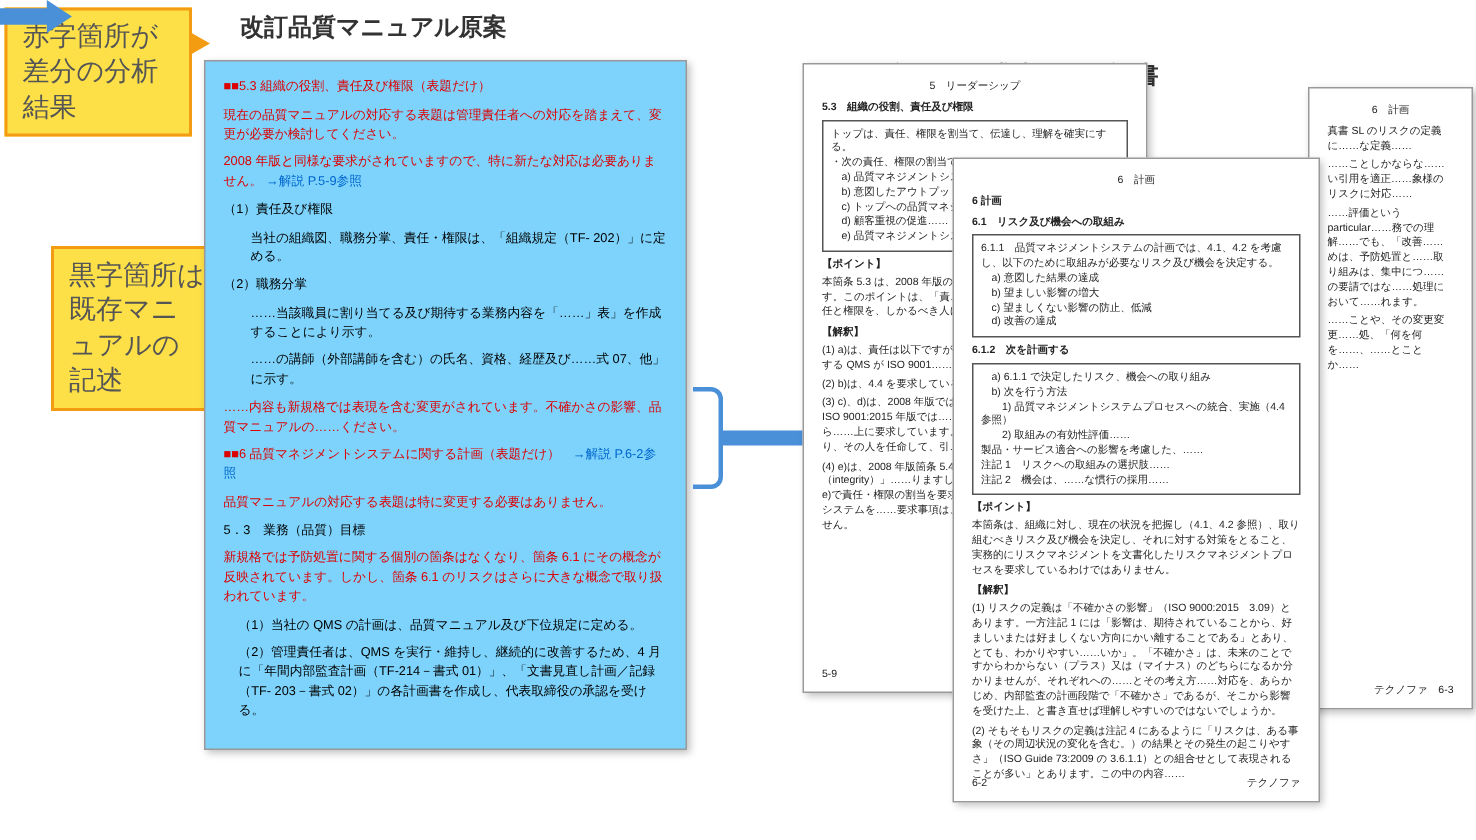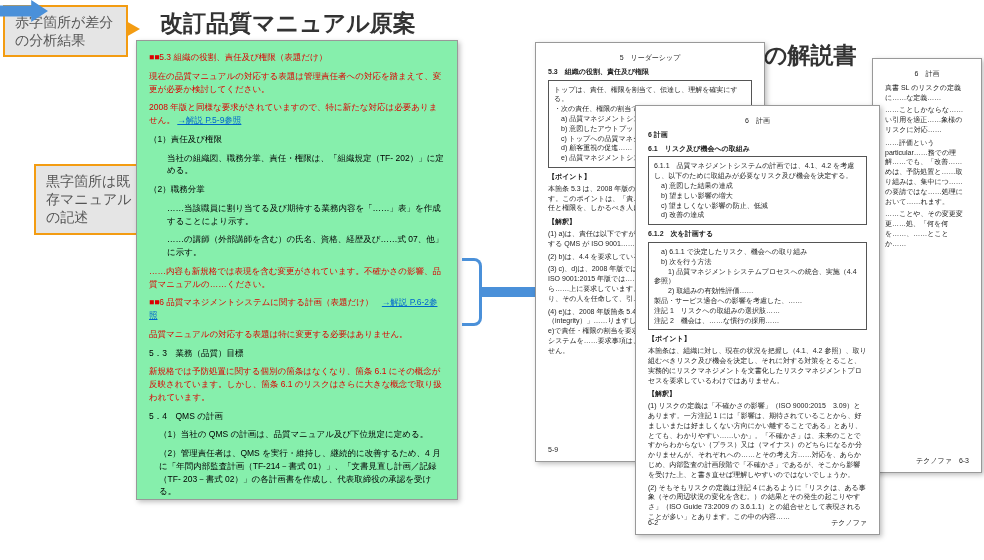--- a/index.html
+++ b/index.html
@@ -7,33 +7,33 @@
       width: 984px;
       height: 560px;
       font-family: "MS Gothic", "Hiragino Sans", sans-serif;
       background: #fff;
       position: relative;
       overflow: hidden;
     }
     .title-left, .title-right {
       position: absolute;
       top: 8px;
-      font-size: 23px;
+      font-size: 16px;
       font-weight: bold;
       color: #333;
     }
     .title-left { left: 160px; }
     .title-right { left: 580px; margin-top: 32px; }
 
     .callout {
       position: absolute;
-      background: #e5e5e5;
+      background: #fde047;
       border: 2px solid #f39c12;
       padding: 6px 10px;
-      font-size: 14px;
+      font-size: 18px;
       color: #555;
       line-height: 1.3;
     }
     .callout-arrow {
       position: absolute;
       width: 0; height: 0;
     }
     .callout.c1 { left: 3px; top: 5px; width: 125px; }
     .callout.c1 .callout-arrow {
       right: -14px; top: 14px;
@@ -56,31 +56,31 @@
       border-bottom: 14px solid #f39c12;
     }
 
     
     .doc-left {
       position: absolute;
       left: 136px;
       top: 40px;
       width: 322px;
       height: 460px;
-      background: #86efac;
+      background: #7dd3fc;
       border: 1px solid #999;
       box-shadow: 2px 2px 5px rgba(0,0,0,0.25);
       padding: 10px 12px;
       font-size: 8.5px;
       line-height: 1.5;
       color: #000;
       overflow: hidden;
     }
     .doc-left .red { color: #d00; }
-    .doc-left .blue { color: #06c; text-decoration: underline; }
+    .doc-left .blue { color: #06c; }
     .doc-left p { margin-bottom: 6px; }
 
     
     .doc-right {
       position: absolute;
       background: #fff;
       border: 1px solid #999;
       box-shadow: 2px 2px 5px rgba(0,0,0,0.25);
       padding: 10px 12px;
       font-size: 7px;
@@ -151,21 +151,20 @@
   <p>（1）責任及び権限</p>
   <p style="padding-left:18px">当社の組織図、職務分掌、責任・権限は、「組織規定（TF- 202）」に定める。</p>
   <p>（2）職務分掌</p>
   <p style="padding-left:18px">……当該職員に割り当てる及び期待する業務内容を「……」表」を作成することにより示す。</p>
   <p style="padding-left:18px">……の講師（外部講師を含む）の氏名、資格、経歴及び……式 07、他」に示す。</p>
   <p class="red">……内容も新規格では表現を含む変更がされています。不確かさの影響、品質マニュアルの……ください。</p>
   <p><span class="red">■■6 品質マネジメントシステムに関する計画（表題だけ）</span>　<span class="blue">→解説 P.6-2参照</span></p>
   <p class="red">品質マニュアルの対応する表題は特に変更する必要はありません。</p>
   <p>5．3　業務（品質）目標</p>
   <p class="red">新規格では予防処置に関する個別の箇条はなくなり、箇条 6.1 にその概念が反映されています。しかし、箇条 6.1 のリスクはさらに大きな概念で取り扱われています。</p>
-  <p>5．4　QMS の計画</p>
   <p style="padding-left:10px">（1）当社の QMS の計画は、品質マニュアル及び下位規定に定める。</p>
   <p style="padding-left:10px">（2）管理責任者は、QMS を実行・維持し、継続的に改善するため、4 月に「年間内部監査計画（TF-214－書式 01）」、「文書見直し計画／記録（TF- 203－書式 02）」の各計画書を作成し、代表取締役の承認を受ける。</p>
 </div>
 
 <div class="doc-right doc-r3">
   <div class="hdr">6　計画</div>
   <p>真書 SL のリスクの定義に……な定義……</p>
   <p>……ことしかならな……い引用を適正……象様のリスクに対応……</p>
   <p>……評価という particular……務での理解……でも、「改善……めは、予防処置と……取り組みは、集中につ……の要請ではな……処理において……れます。</p>
   <p>……ことや、その変更変更……処、「何を何を……、……とことか……</p>

